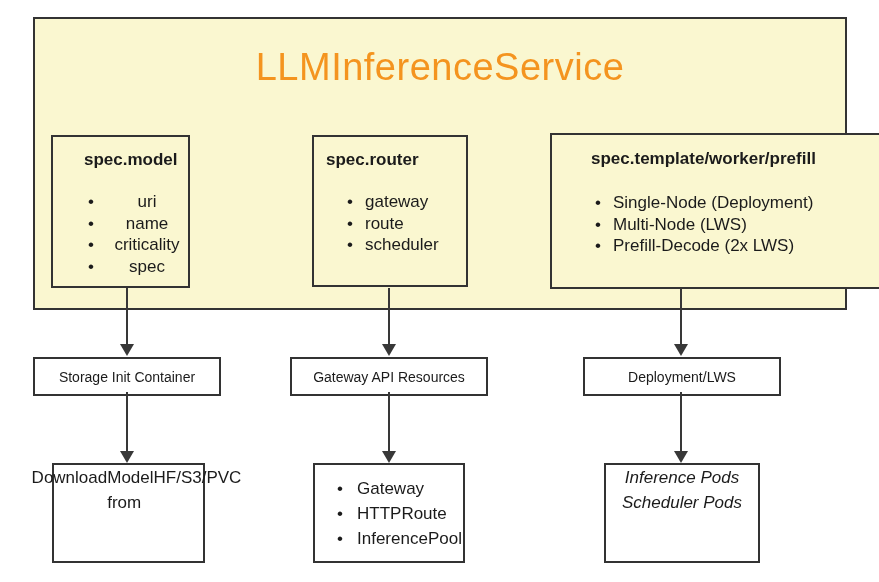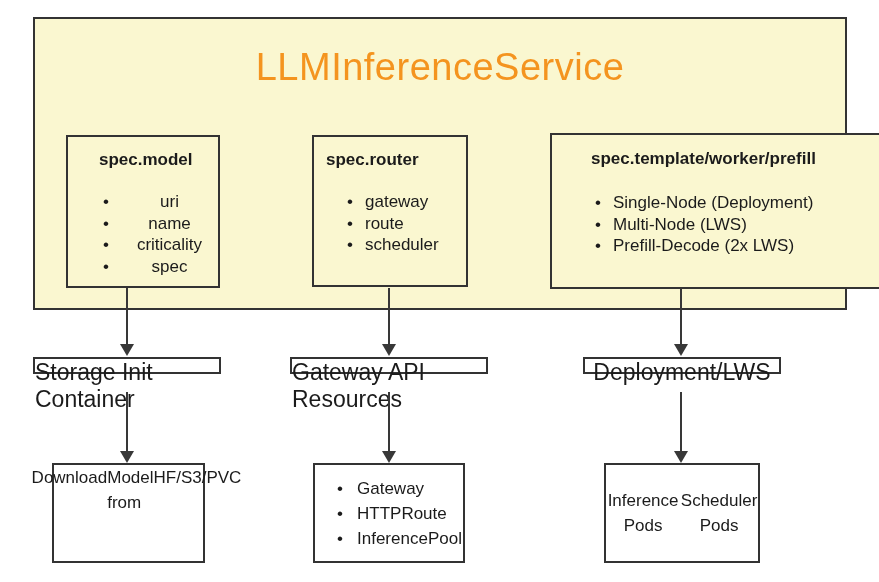--- a/index.html
+++ b/index.html
@@ -43,54 +43,54 @@
     position: absolute;
     background: var(--container_fill);
     border: 2px solid var(--border);
     font-size: 17px;
   }
   .spec-title { font-weight: bold; font-size: 17px; line-height: 21px; }
   ul.bullets { list-style: none; margin: 0; padding: 0; }
   ul.bullets li { position: relative; padding-left: 18px; line-height: 21.5px; }
   ul.bullets li::before { content: "\2022"; position: absolute; left: 0; top: 0; }
 
-  .spec-model    { left: 66px;  top: 135px; width: 154px; height: 153px; padding: 12px 0 0 31px; }
+  .spec-model    { left: 51px;  top: 135px; width: 139px; height: 153px; padding: 12px 0 0 31px; }
   .spec-model    ul.bullets { margin: 21px 0 0 4px; text-align: center; }
   .spec-router   { left: 312px; top: 135px; width: 156px; height: 152px; padding: 12px 0 0 12px; }
   .spec-router   ul.bullets { margin: 21px 0 0 21px; }
   .spec-template { left: 531px; top: 133px; width: 348px; height: 156px; padding: 13px 0 0 39px; margin-left: 19px; }
   .spec-template ul.bullets { margin: 23px 0 0 4px; }
 
   
   .mid-box {
     position: absolute;
-    top: 357px; height: 17px;
+    top: 357px; height: 39px;
     background: #fff;
     border: 2px solid var(--border);
-    display: flex; justify-content: center;
-    font-size: 23px;
+    display: flex; align-items: center; justify-content: center;
+    font-size: 14px;
   }
   .mid-1 { left: 33px;  width: 188px; }
   .mid-2 { left: 290px; width: 198px; }
   .mid-3 { left: 583px; width: 198px; }
 
   
   .bottom-box {
     position: absolute;
     top: 463px; height: 100px;
     background: #fff;
     border: 2px solid var(--border);
     font-size: 17px;
     line-height: 25px;
   }
   .box-download { left: 52px;  width: 153px; display: flex; justify-content: center; padding-left: 16px; }
   .box-gw-list  { left: 313px; width: 152px; display: flex; align-items: center; }
   .box-gw-list ul.bullets { margin-left: 22px; }
   .box-gw-list ul.bullets li { line-height: 25px; padding-left: 20px; }
-  .box-pods { left: 604px; width: 156px; display: flex; flex-direction: row; align-items: center; text-align: center; }
+  .box-pods { left: 604px; width: 156px; display: flex; flex-direction: column; align-items: center; text-align: center; font-style: italic; }
 
   
   .line { position: absolute; width: 2px; background: var(--arrow); }
   .head {
     position: absolute; width: 0; height: 0;
     border-left: 7px solid transparent;
     border-right: 7px solid transparent;
     border-top: 12px solid var(--arrow);
   }
   .line.c1 { left: 126px; } .line.c2 { left: 388px; } .line.c3 { left: 680px; }

